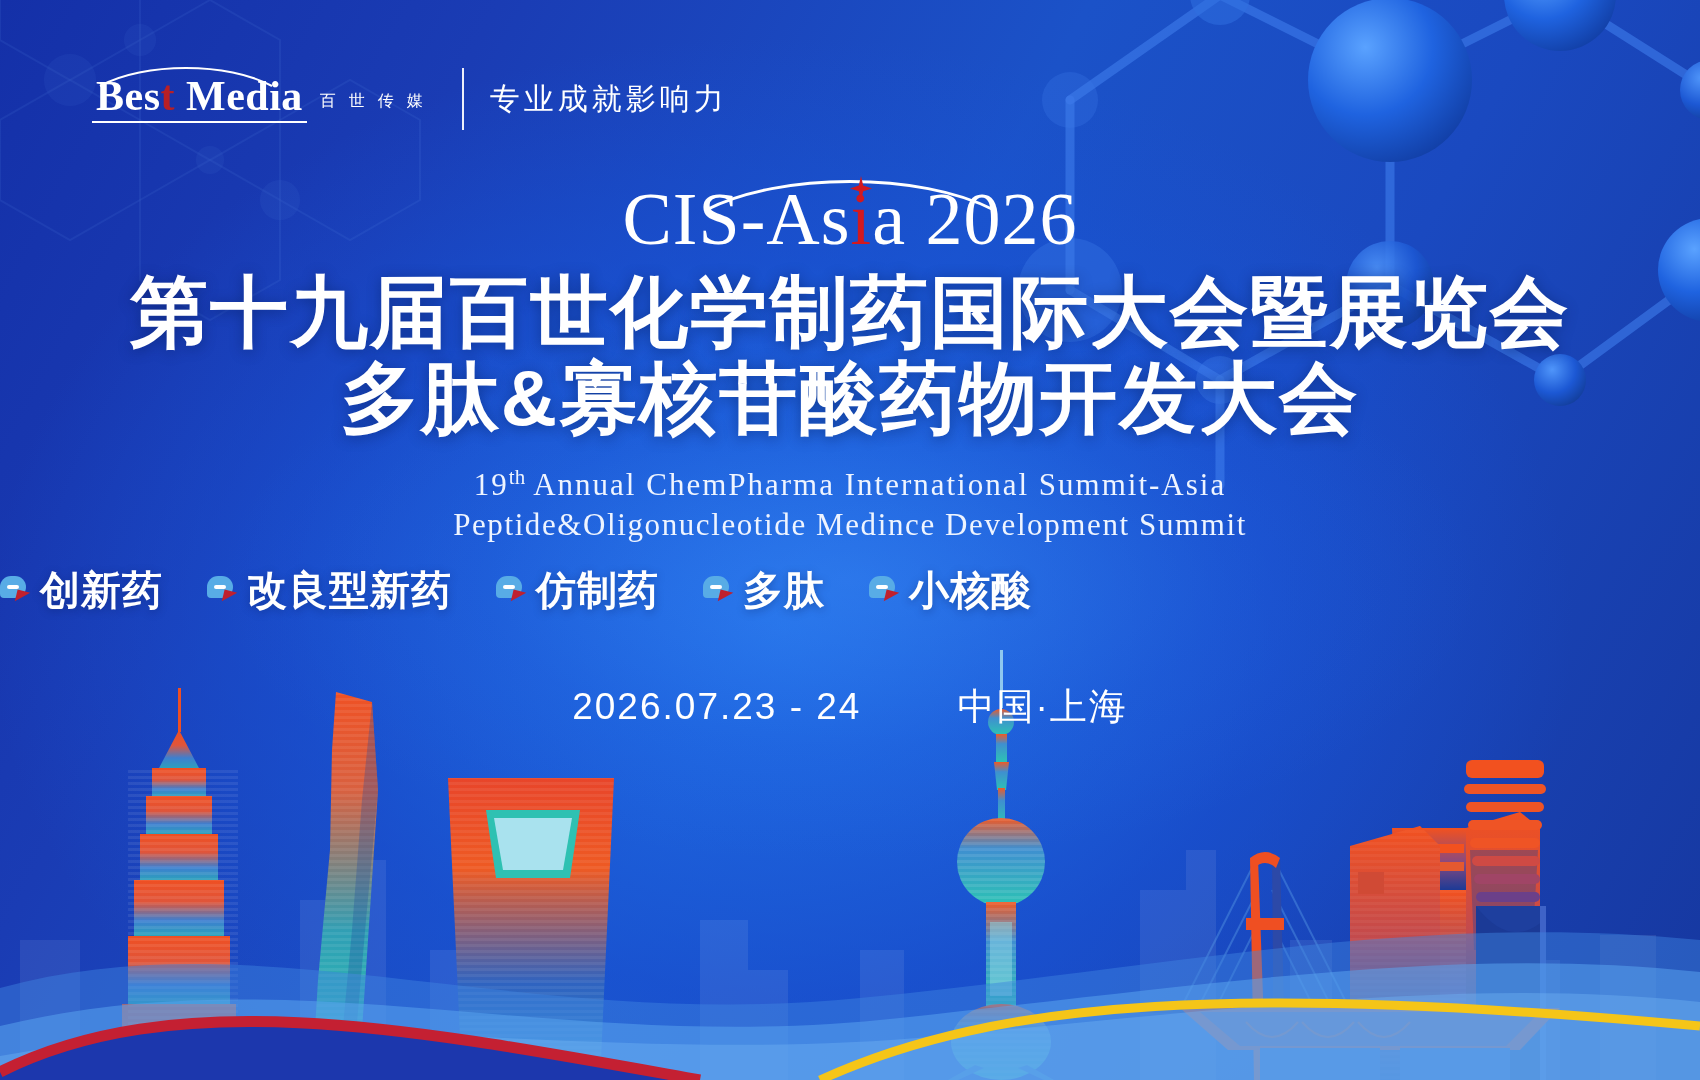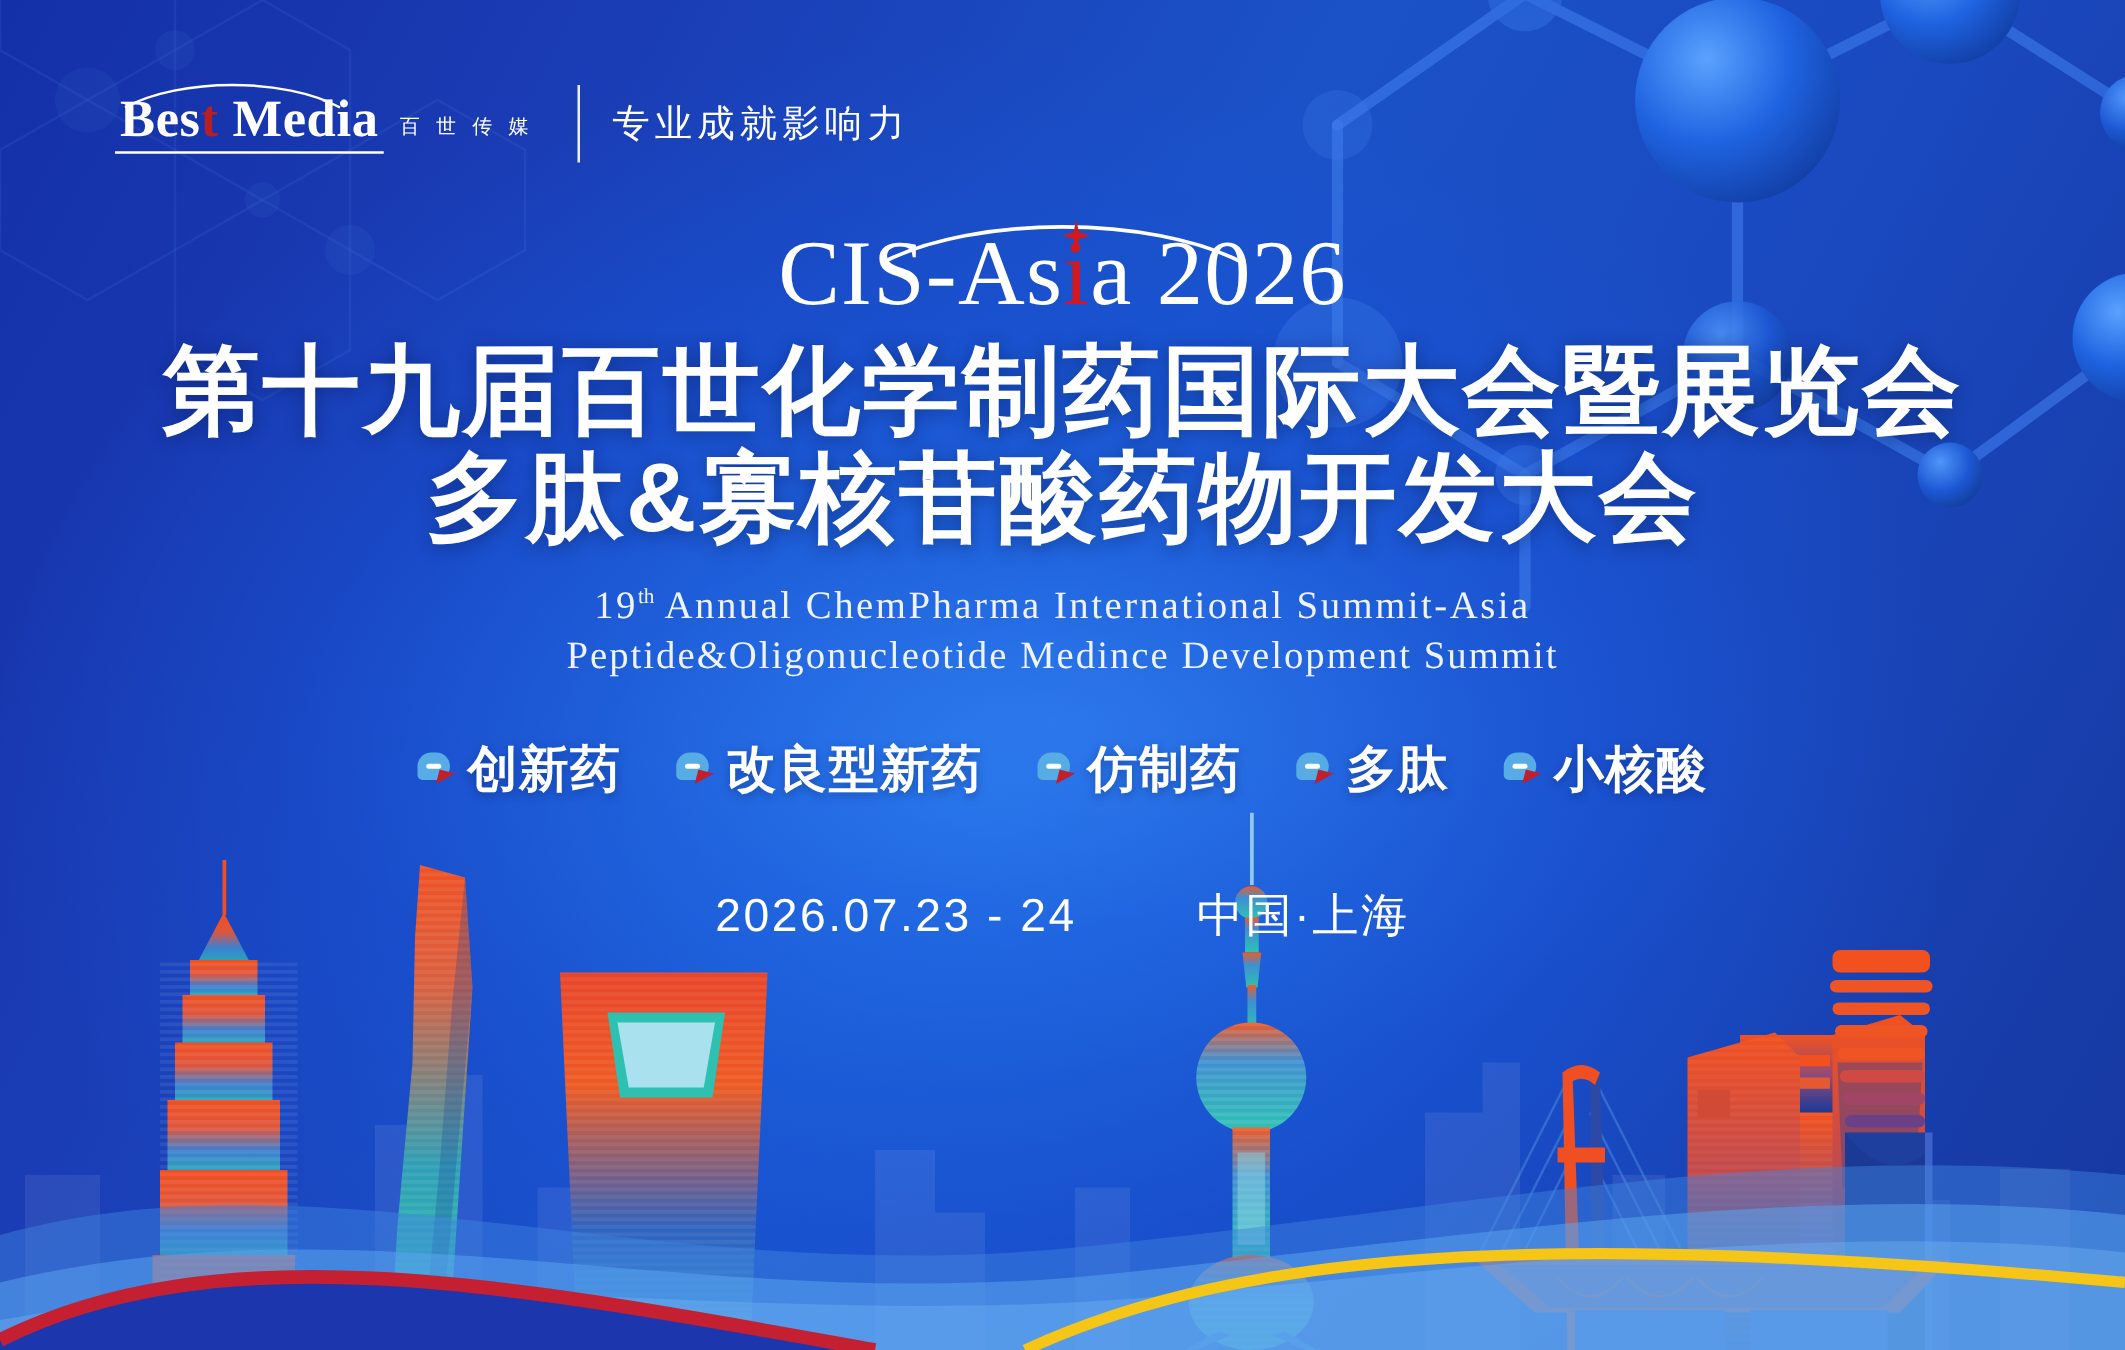--- a/index.html
+++ b/index.html
@@ -99,27 +99,27 @@
   .en-title {
     text-align:center;
     font-family:"Liberation Serif", serif;
     color:#eef4ff;
     font-size:31px;
     letter-spacing:2.0px;
     line-height:1.30;
     margin-top:22px;
     white-space:nowrap;
   }
-  .en-title sup { font-size:17px; vertical-align:super; letter-spacing:0; }
+  .en-title sup { font-size:21px; vertical-align:super; letter-spacing:0; }
   .en-title .l2 { display:block; letter-spacing:1.6px; }
 
   
   .topics {
-    margin-top:52px;
-    display:flex; justify-content:center; align-items:center;
+    margin-top:24px;
+    display:flex; align-items:center;
     gap:44px;
   }
   .topic { display:flex; align-items:flex-end; gap:10px; }
   .bubble { position:relative; width:30px; height:28px; flex:0 0 auto; margin-bottom:6px; }
   .bubble .body {
     position:absolute; left:0; top:0; width:26px; height:22px;
     background:#58ace6; border-radius:11px 11px 11px 4px;
   }
   .bubble .dash {
     position:absolute; left:7px; top:9px; width:12px; height:4px;

